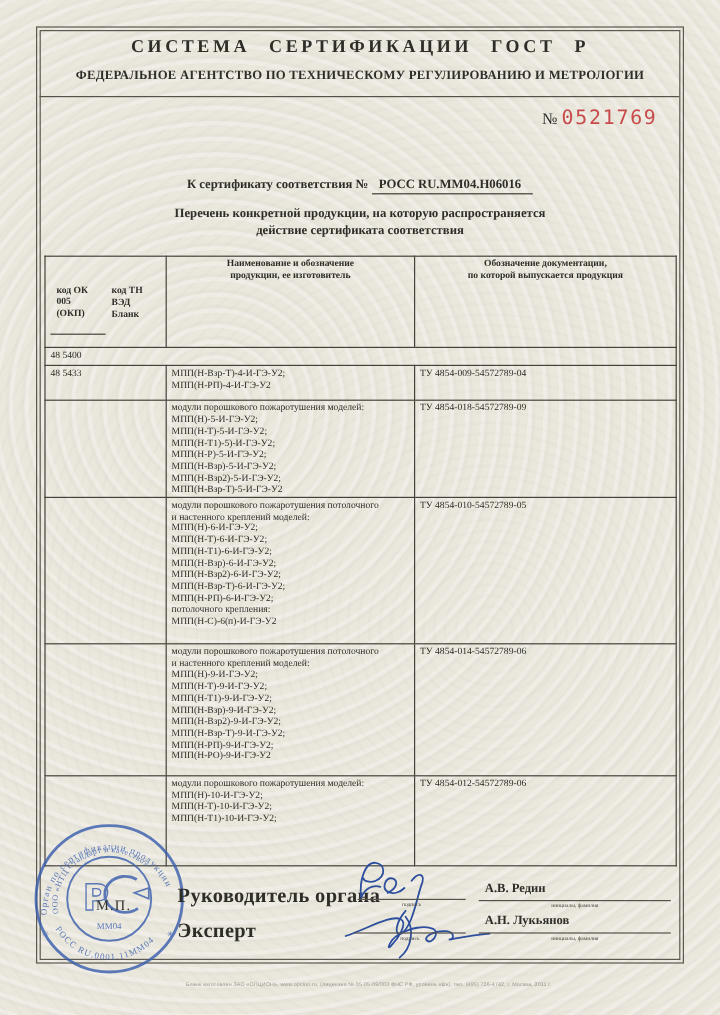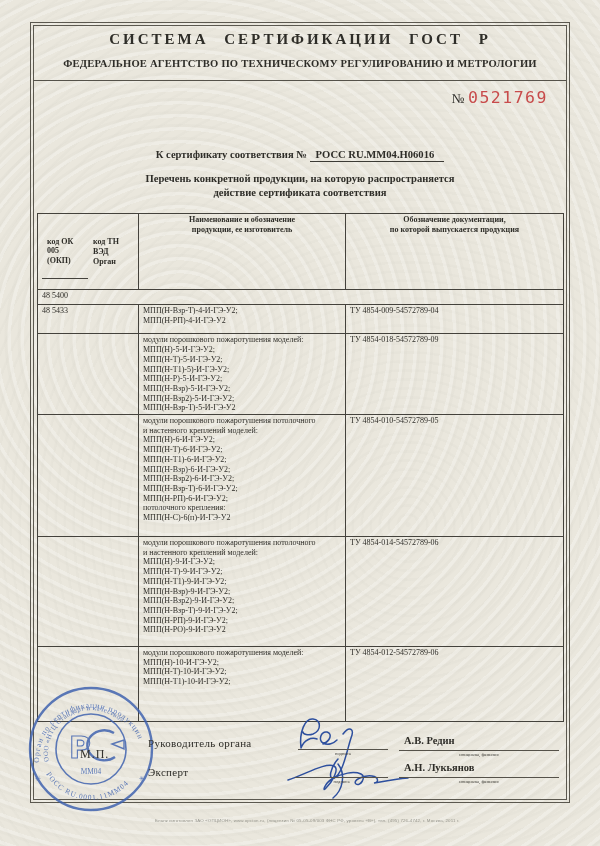--- a/index.html
+++ b/index.html
@@ -28,21 +28,21 @@
     font-size:10.6px;line-height:13.5px;white-space:pre-line;}
   table.products{position:absolute;left:37px;top:213px;border-collapse:collapse;table-layout:fixed;width:526px;}
   table.products td{border:1px solid #44423c;vertical-align:top;
     font-size:8px;line-height:9.7px;padding:1px 4px;white-space:pre-line;}
   td.hdr{padding:0;vertical-align:middle;font-weight:bold;font-size:8.4px;line-height:10px;text-align:center;}
   .hdr-split{display:flex;height:54px;}
   .hdr-split > div{flex:1;display:flex;align-items:center;padding:0 5px;text-align:left;}
   .hdr-split > div:first-child{border-bottom:1px solid #44423c;}
   .stamp{position:absolute;left:26px;top:684px;}
   .mp-label{position:absolute;left:80px;top:747px;font-size:12px;letter-spacing:1px;color:#33322e;}
-  .role{position:absolute;font-weight:normal;font-size:11px;letter-spacing:.3px;}
+  .role{position:absolute;font-weight:bold;font-size:17px;letter-spacing:.3px;}
   .sig-line{position:absolute;height:0;border-top:1px solid #55524a;}
   .caption{position:absolute;font-size:4.6px;color:#44433d;text-align:center;}
   .person{position:absolute;font-size:10.5px;font-weight:bold;}
   .sig-svg{position:absolute;pointer-events:none;}
   .fine-print{position:absolute;left:155px;top:818px;font-size:4.4px;color:#96958c;
     font-family:"Liberation Sans", sans-serif;white-space:nowrap;letter-spacing:.15px;}
 </style>
 </head>
 <body>
 
@@ -71,21 +71,21 @@
     <colgroup>
         <col style="width:101px">
         <col style="width:207px">
         <col style="width:218px">
       </colgroup>
     <tbody>
         <tr>
       <td class="hdr" style="height:54px">
         <div class="hdr-split">
           <div>код ОК 005 (ОКП)</div>
-          <div>код ТН ВЭД Орган</div>
+          <div>код ТН ВЭД Бланк</div>
         </div>
       </td>
       <td class="hdr">Наименование и обозначение
 продукции, ее изготовитель</td>
       <td class="hdr">Обозначение документации,
 по которой выпускается продукция</td>
     </tr>
     <tr>
       <td colspan="3" style="height:12px">48 5400</td>
     </tr>

